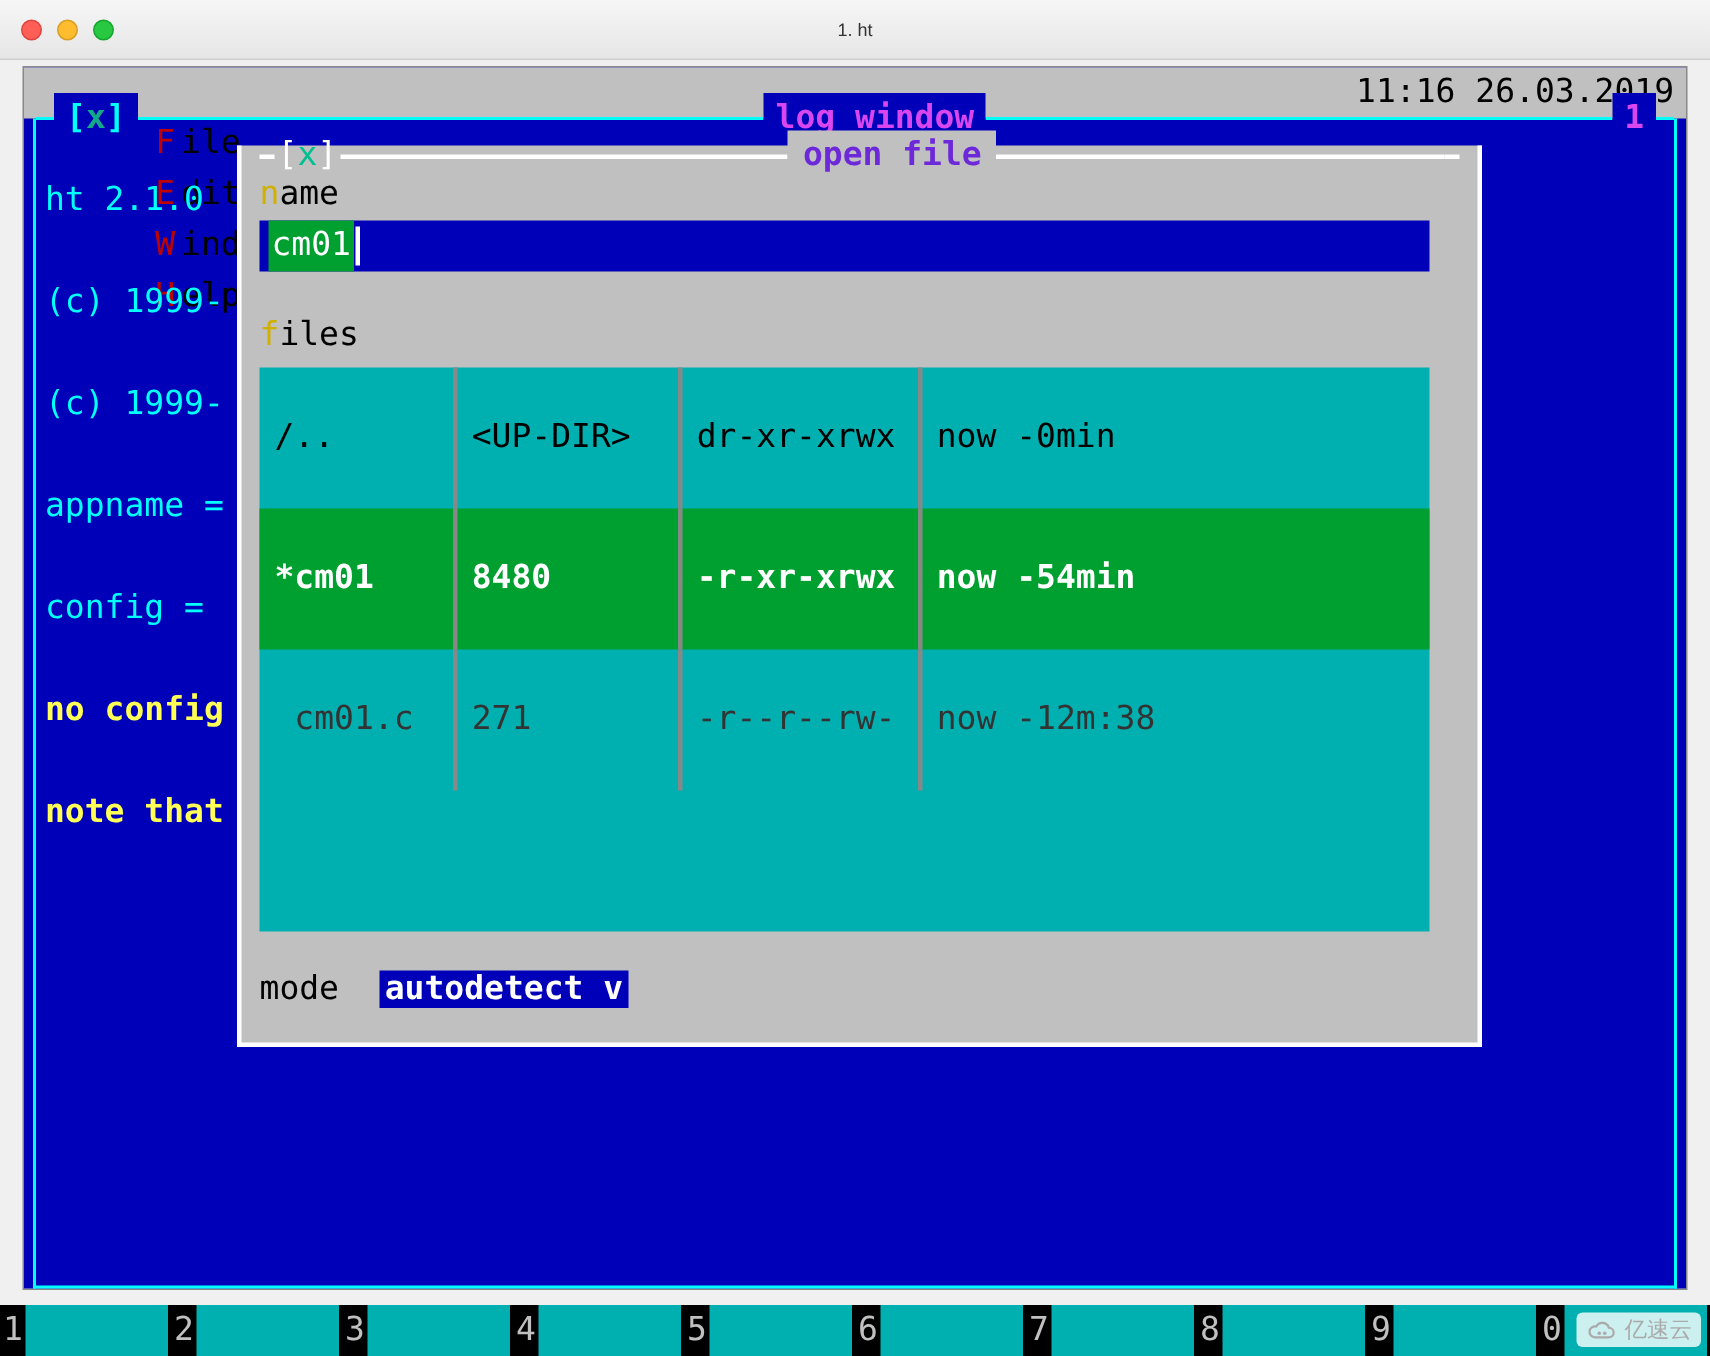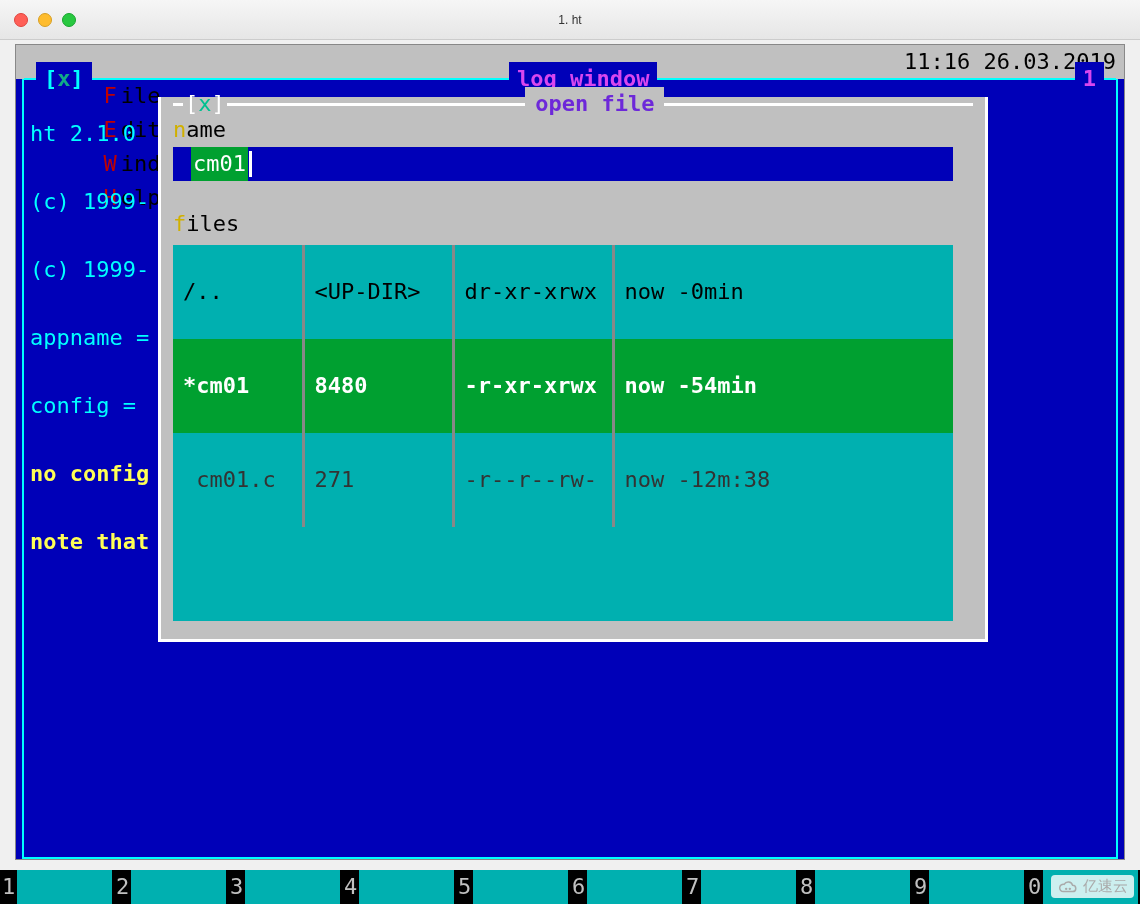--- a/index.html
+++ b/index.html
@@ -93,21 +93,21 @@
   .dlg-x { padding:0 2px; color:#fff; white-space:pre; }
   .dlg-x .clk { color:#00c090; }
 
   .fld-label { color:#000; margin-top:6px; }
   .fld-label .hk { color:#d0b000; }
 
   .name-input {
     background:#0000b8;
     height:34px;
     display:flex; align-items:center;
-    padding-left:18px;
+    padding-left:6px;
     width:780px;
   }
   .name-input .typed { background:#00a030; color:#fff; padding:0 2px; }
   .name-input .cursor { display:inline-block; width:3px; height:26px; background:#fff; margin-left:1px; }
 
   .filelist {
     margin-top:4px;
     background:#00b0b0;
     width:780px;
     height:376px;
@@ -230,20 +230,21 @@
               <td>271</td>
               <td>-r--r--rw-</td>
               <td>now -12m:38</td>
             </tr>
             <tr class="file-pad">
                   <td colspan="4" style="border:none;"></td>
                 </tr>
           </tbody>
         </table>
 
+        <div class="mode-row"><span class="hk">m</span><span>ode</span>  <span class="mode-sel">autodetect v</span></div>
       </div>
     </div>
   </div>
 
   <div class="fnbar">
     <div class="fnkey">
           <span class="num">1</span>
           <span class="box"></span>
         </div>
     <div class="fnkey">

